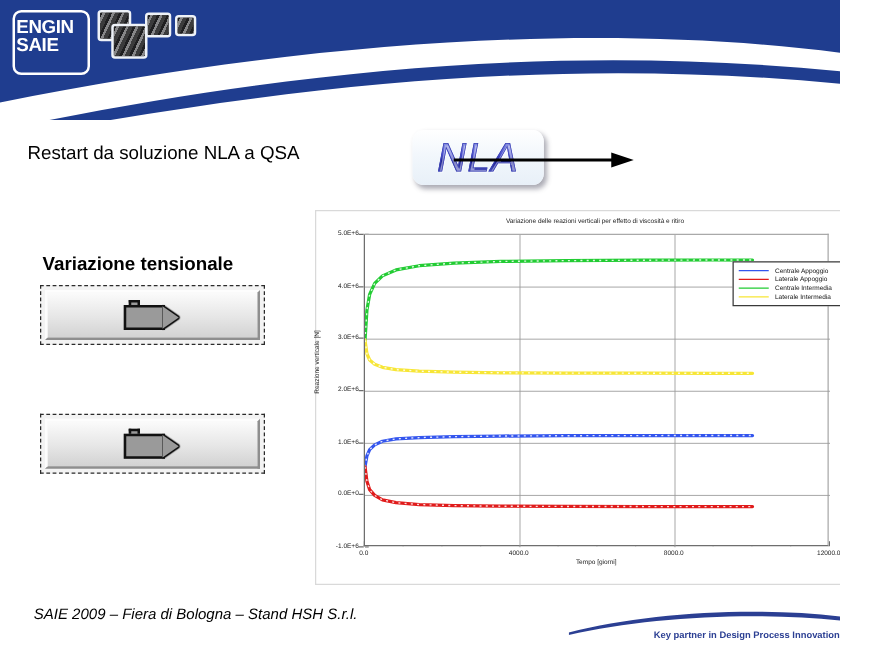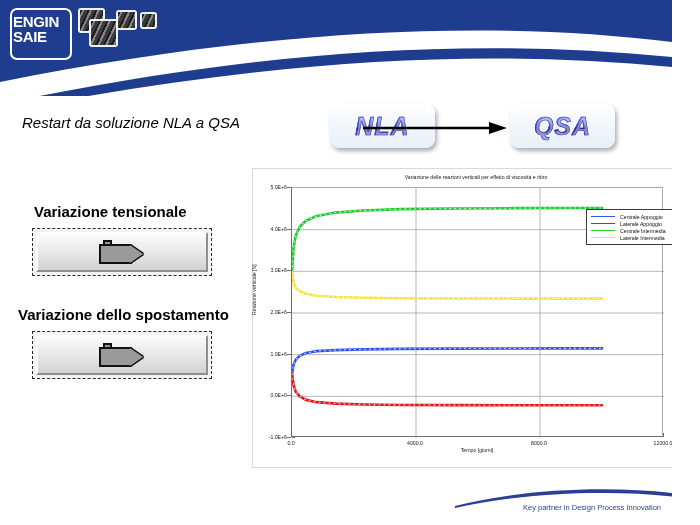--- a/index.html
+++ b/index.html
@@ -24,21 +24,21 @@
         opacity:.95;}
   .th1{left:2px;top:2px;width:27px;height:25px;}
   .th2{left:13px;top:13px;width:29px;height:28px;}
   .th3{left:40px;top:4px;width:21px;height:20px;}
   .th4{left:64px;top:6px;width:17px;height:17px;}
   .title{position:absolute;left:252px;top:54px;width:448px;color:#c00000;
          font-size:24px;font-family:"Liberation Sans",sans-serif;white-space:nowrap;}
 
   
   .restart{position:absolute;left:22px;top:113px;width:220px;color:#000;
-           font-size:15px;line-height:20px;font-style:italic;}
+           font-size:15px;line-height:20px;}
   .cap{position:absolute;color:#000;font-size:15px;font-weight:bold;white-space:nowrap;}
   .cap1{left:34px;top:203px;}
   .cap2{left:18px;top:306px;}
 
   .vidbtn{position:absolute;width:180px;height:48px;box-sizing:border-box;
           border:1px dashed #2b2b2b;padding:3px;background:#f3f3f3;}
   .vidbtn .inner{width:100%;height:100%;box-sizing:border-box;
           border:2px solid #fdfdfd;border-right-color:#8e8e8e;border-bottom-color:#8e8e8e;
           background:linear-gradient(180deg,#fbfbfb 0%,#e6e6e6 55%,#d2d2d2 100%);
           display:flex;align-items:center;justify-content:center;}
@@ -52,21 +52,21 @@
   .camera .lens{position:absolute;left:31px;top:5px;width:0;height:0;
                 border-top:9px solid transparent;border-bottom:9px solid transparent;
                 border-left:13px solid #9a9a9a;
                 filter:drop-shadow(1px 0 0 #111) drop-shadow(0 1px 0 #111) drop-shadow(0 -1px 0 #111);}
 
   
   .wordbox{position:absolute;width:105px;height:44px;border-radius:9px;
      background:linear-gradient(180deg,#ffffff 0%,#f2f7fc 45%,#e8f0f8 100%);
      box-shadow:2px 3px 4px rgba(70,70,90,.45);
      display:flex;align-items:center;justify-content:center;}
-  .wordbox span{font-size:25px;font-weight:bold;font-style:italic;
+  .wordbox span{font-size:32px;font-weight:normal;font-style:italic;
      font-family:"Liberation Sans",sans-serif;letter-spacing:1px;
      background:linear-gradient(180deg,#b9c4ef 0%,#4a4fd0 42%,#1b1f93 58%,#7f86e0 100%);
      -webkit-background-clip:text;background-clip:text;color:transparent;
      -webkit-text-stroke:.6px #3a40b5;
      text-shadow:1px 1px 0 rgba(255,255,255,.45);}
   .nla{left:330px;top:104px;}
   .qsa{left:510px;top:104px;}
   .arrow{position:absolute;left:359px;top:118px;width:150px;height:20px;}
 
   
@@ -88,21 +88,21 @@
   .tick{position:absolute;background:#6e6e6e;}
   .legend{position:absolute;left:333px;top:40px;width:104px;
           background:#fff;border:1px solid #3a3a3a;padding:3px 4px;box-sizing:border-box;}
   .lgrow{display:flex;align-items:center;height:7px;}
   .lgline{width:24px;height:1.4px;margin-right:5px;flex:none;}
   .lgtxt{font-size:5.2px;color:#111;white-space:nowrap;}
 
   
   .footer{position:absolute;left:27px;top:484px;font-size:12px;font-style:italic;color:#000;}
   .tag{position:absolute;left:523px;top:503px;font-size:7.5px;color:#2b3f93;
-       font-weight:normal;white-space:nowrap;text-align:right;}
+       font-weight:bold;white-space:nowrap;text-align:right;}
   .fwave{position:absolute;left:455px;top:486px;}
 </style>
 </head>
 <body>
 
 <div id="slide">
 
   <div class="hdr">
     <svg width="700" height="96">
       <path d="M0,0 L700,0 L700,46 C500,16 260,30 0,82 Z" fill="#1f3d8f"></path>
@@ -136,41 +136,37 @@
   <div class="vidbtn vb1">
     <div class="inner">
       <div class="camera">
         <div class="notch"></div>
           <div class="body"></div>
           <div class="lens"></div>
       </div>
     </div>
   </div>
 
-  <div class="cap cap2">Variazione dello spostamento</div>
   <div class="vidbtn vb2">
     <div class="inner">
       <div class="camera">
         <div class="notch"></div>
           <div class="body"></div>
           <div class="lens"></div>
       </div>
     </div>
   </div>
 
   <div class="wordbox nla">
     <span>NLA</span>
   </div>
   <svg class="arrow" viewBox="0 0 150 20">
     <line x1="4" y1="10" x2="134" y2="10" stroke="#000" stroke-width="2.4"></line>
     <polygon points="148,10 130,4 130,16" fill="#000"></polygon>
   </svg>
-  <div class="wordbox qsa">
-    <span>QSA</span>
-  </div>
 
   <div class="chart">
     <div class="ctitle">Variazione delle reazioni verticali per effetto di viscosità e ritiro</div>
     <div class="ytitle">Reazione verticale [N]</div>
     <div class="xtitle">Tempo [giorni]</div>
     <div id="yticks">
         <div class="ylab" style="left: 0px; top: 268px;">-1.0E+6</div>
         <div class="tick" style="left: 34px; top: 268px; width: 4px; height: 1px;"></div>
         <div class="ylab" style="left: 0px; top: 226.333px;">0.0E+0</div>
         <div class="tick" style="left: 34px; top: 226.333px; width: 4px; height: 1px;"></div>
@@ -261,17 +257,18 @@
           <div class="lgline" style="background: rgb(34, 204, 51);"></div>
           <div class="lgtxt">Centrale Intermedia</div>
         </div>
         <div class="lgrow">
           <div class="lgline" style="background: rgb(247, 230, 54);"></div>
           <div class="lgtxt">Laterale Intermedia</div>
         </div>
       </div>
   </div>
 
+  <div class="footer">SAIE 2009 – Fiera di Bologna – Stand HSH S.r.l.</div>
   <svg class="fwave" width="245" height="22">
     <path d="M0,20 C70,2 170,-2 244,11 L244,14 C170,2 70,6 0,22 Z" fill="#2b3f93"></path>
   </svg>
   <div class="tag">Key partner in Design Process Innovation</div>
 </div>
 
 </body></html>

